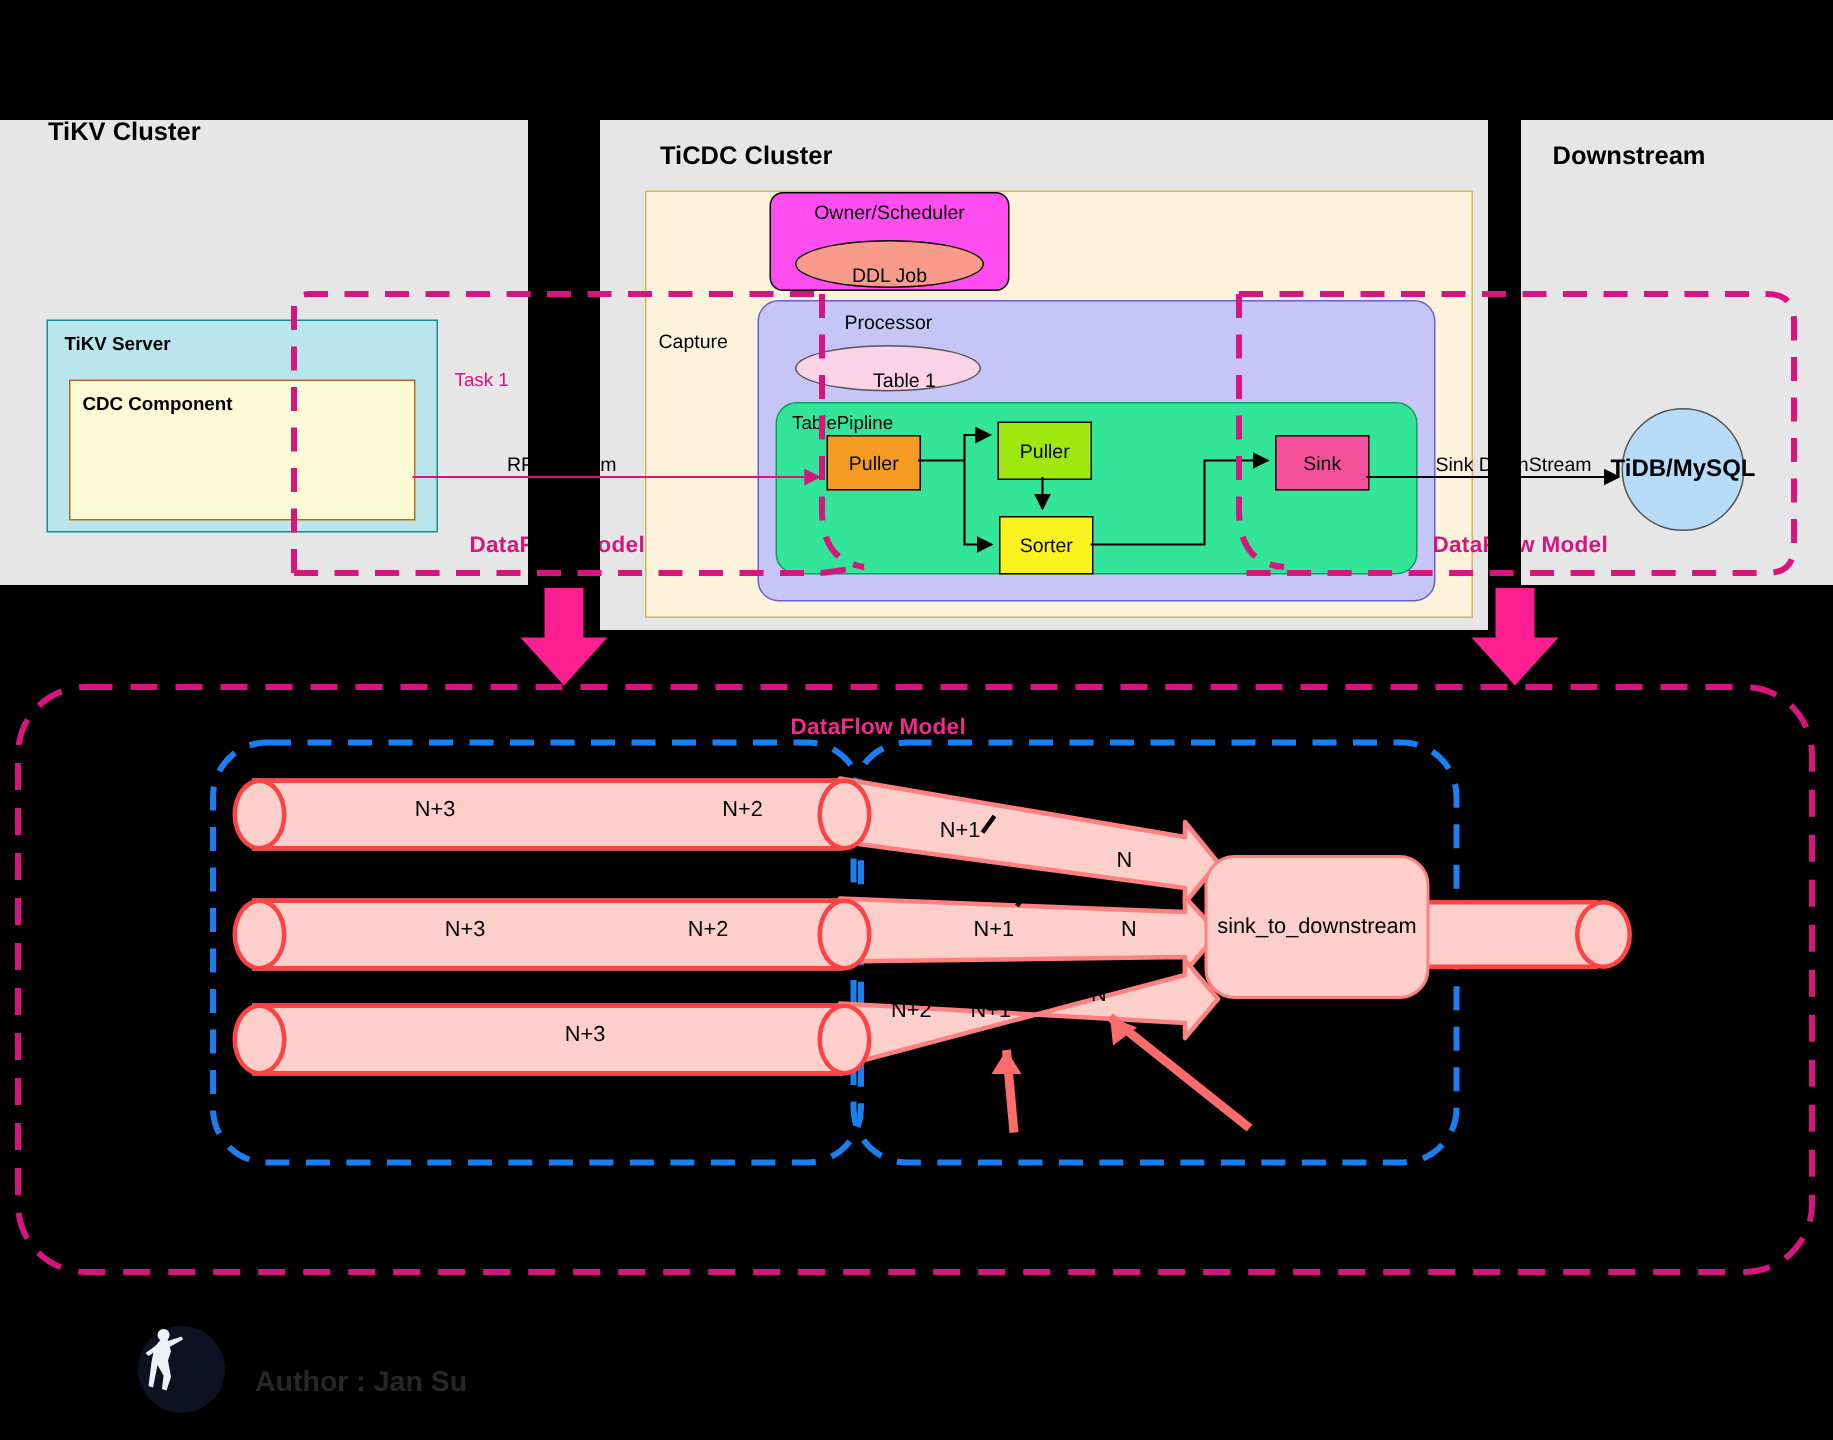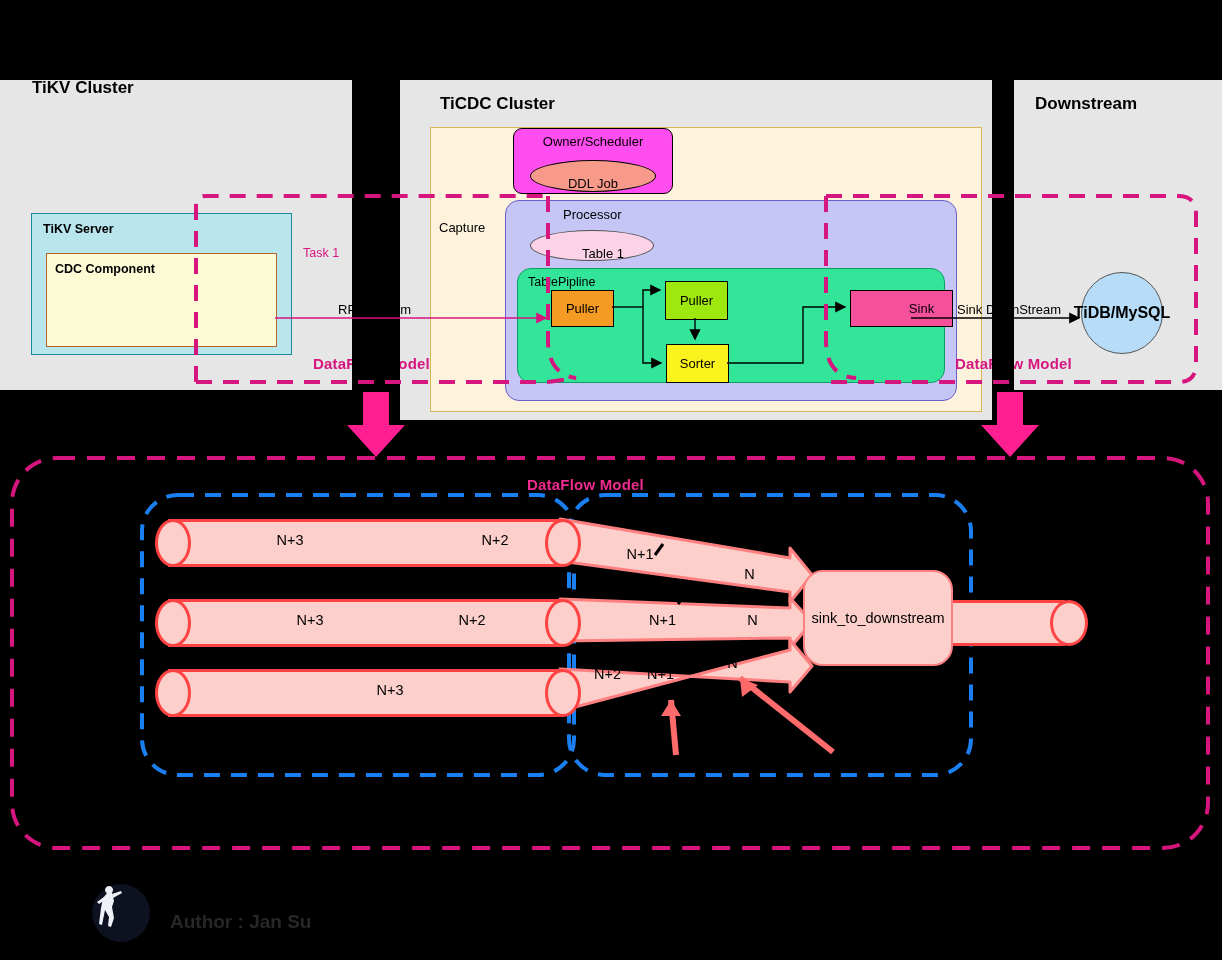--- a/index.html
+++ b/index.html
@@ -19,21 +19,21 @@
   .ticdc-outer{border:1px solid #d6b656;background:#fdf3dc;}
   .owner{border:1.5px solid #000;background:#ff4df0;border-radius:9px;}
   .ddl{border:1.5px solid #000;background:#f79a8a;border-radius:50%;align-items:flex-end;}
   .capture-wrap{border:1.5px solid #6c5fc7;background:#c5c6f5;border-radius:14px;}
   .tablepipe{border:1.5px solid #0f9e62;background:#33e599;border-radius:14px;}
   .table1{border:1.2px solid #555;background:#fbd2e6;border-radius:50%;}
   .nodebox{border:1.5px solid #000;}
   .puller{background:#f59a23;}
   .mounter{background:#9ee810;}
   .sorter{background:#fbf31d;}
-  .sink{background:#f5509b;padding-left:40px;}
+  .sink{background:#f5509b;}
   .tidb-circle{border:1.2px solid #555;background:#b6dcf7;border-radius:50%;}
 
   .plain{font-size:13px;color:#000;}
   .task1{font-size:12.5px;color:#d6157f;}
   .df-label{font-weight:bold;font-size:15px;color:#d6157f;letter-spacing:.2px;}
   .df-label.pink{color:#ef2b8e;}
 
   
   .pipe{background:#fccfcb;border-top:3px solid #ff4343;border-bottom:3px solid #ff4343;}
   .pipe-cap{border:3px solid #ff4343;background:#fccfcb;border-radius:50%;}

